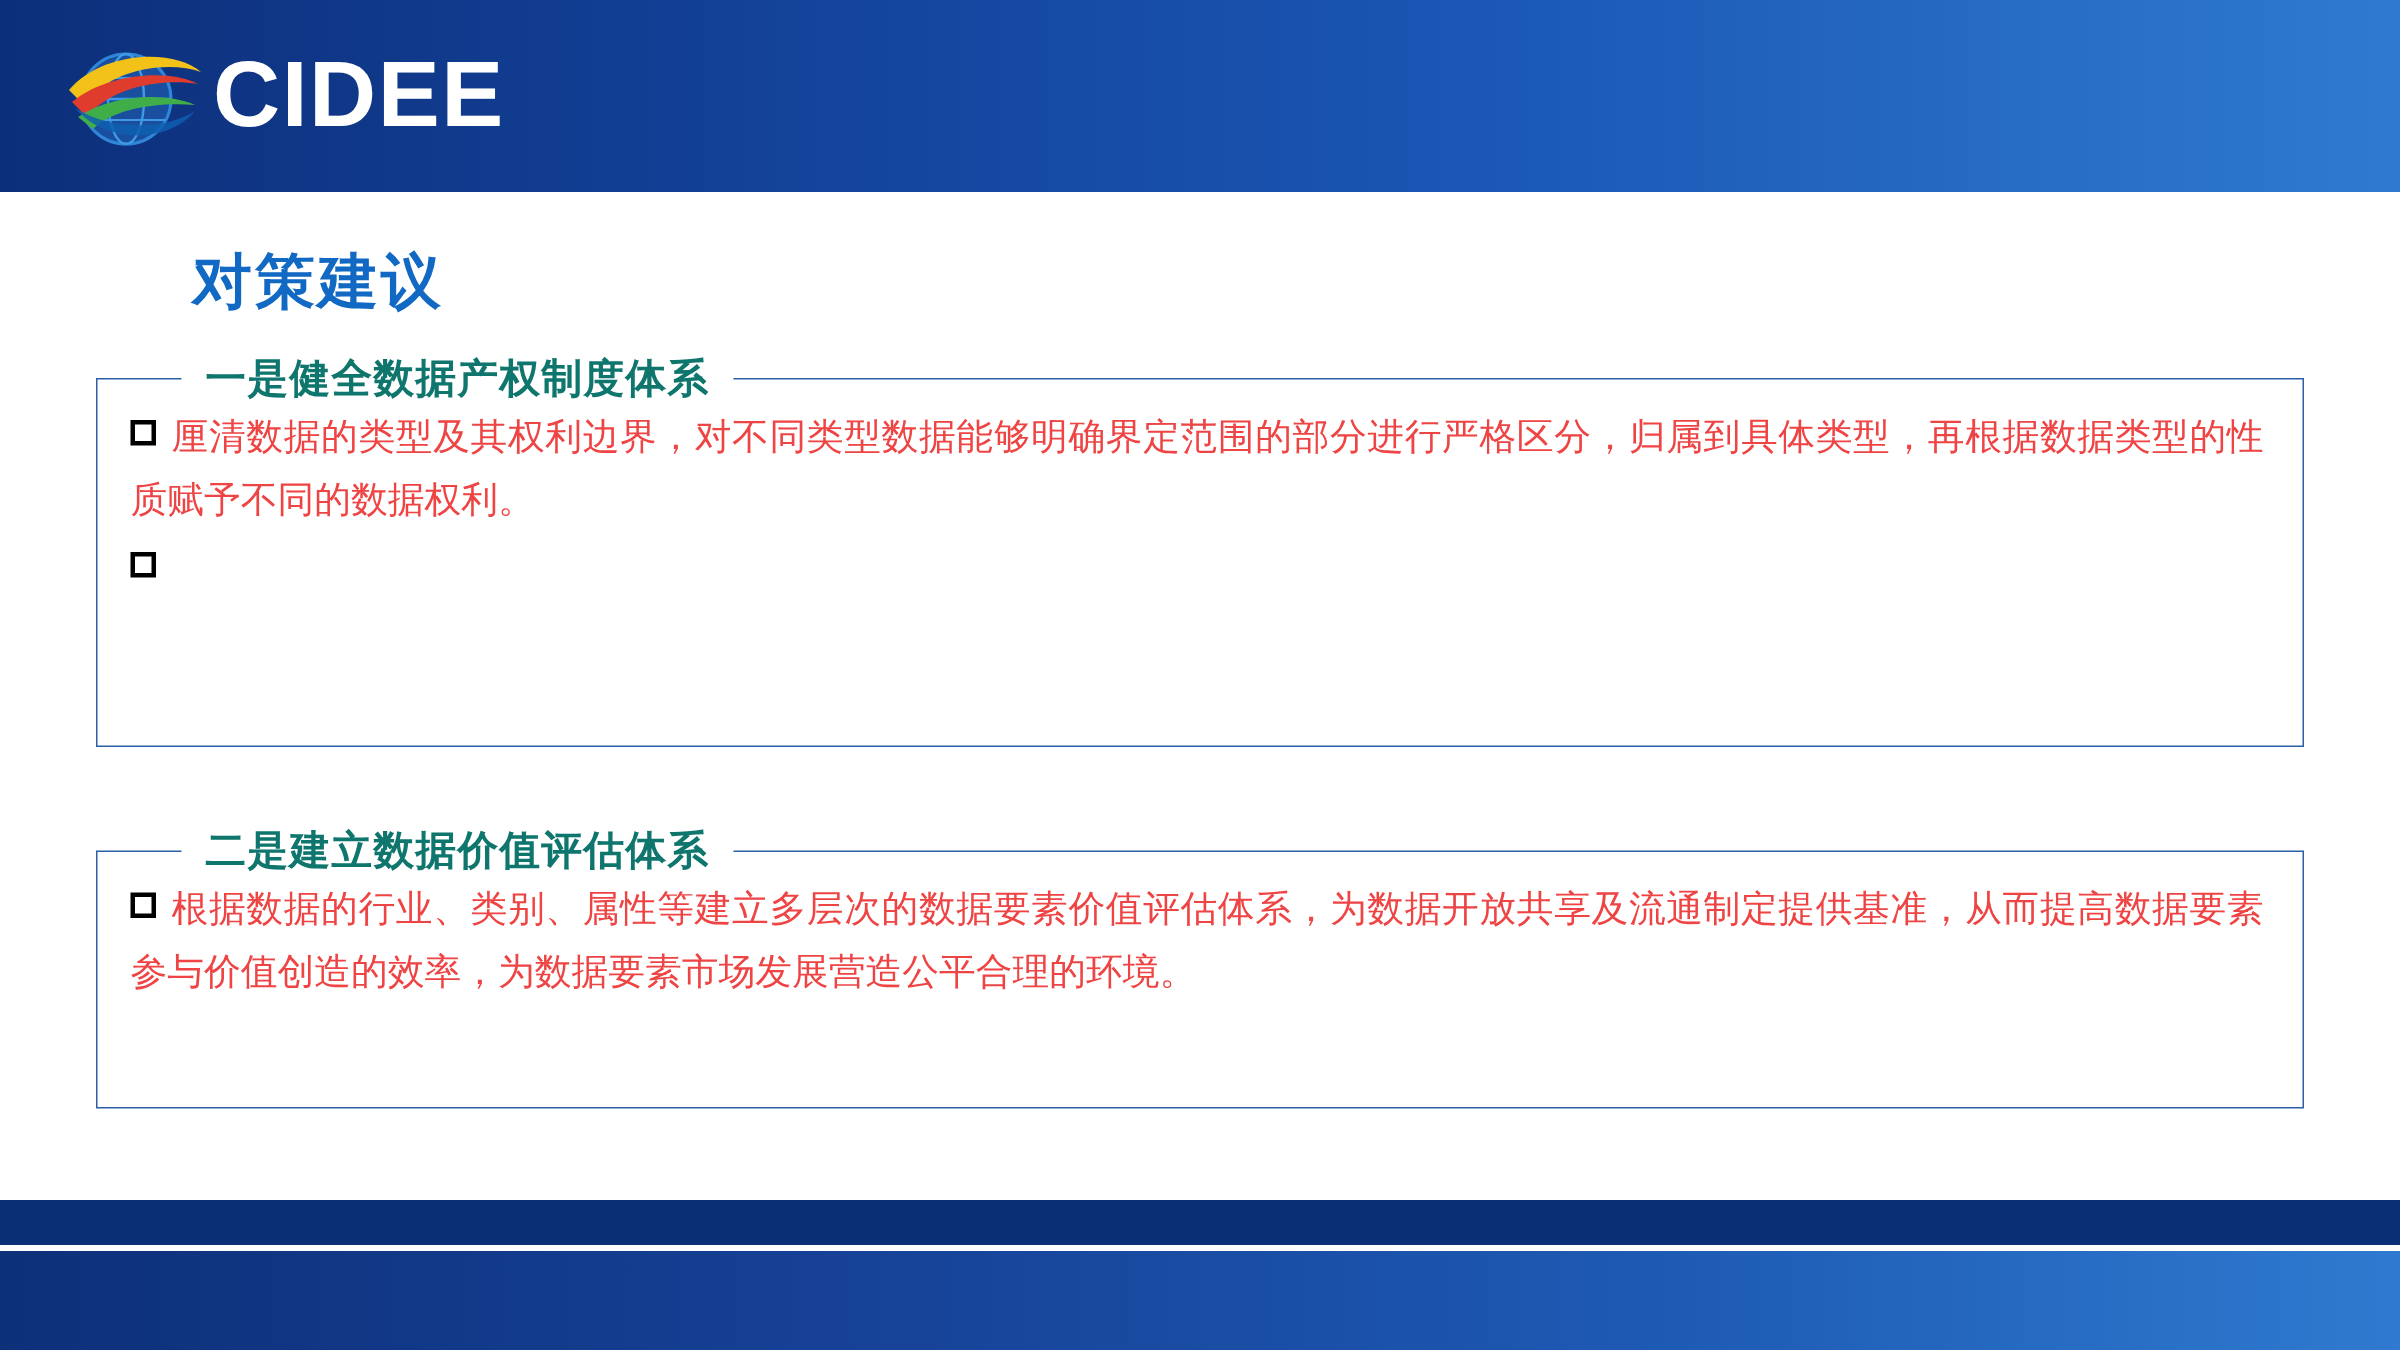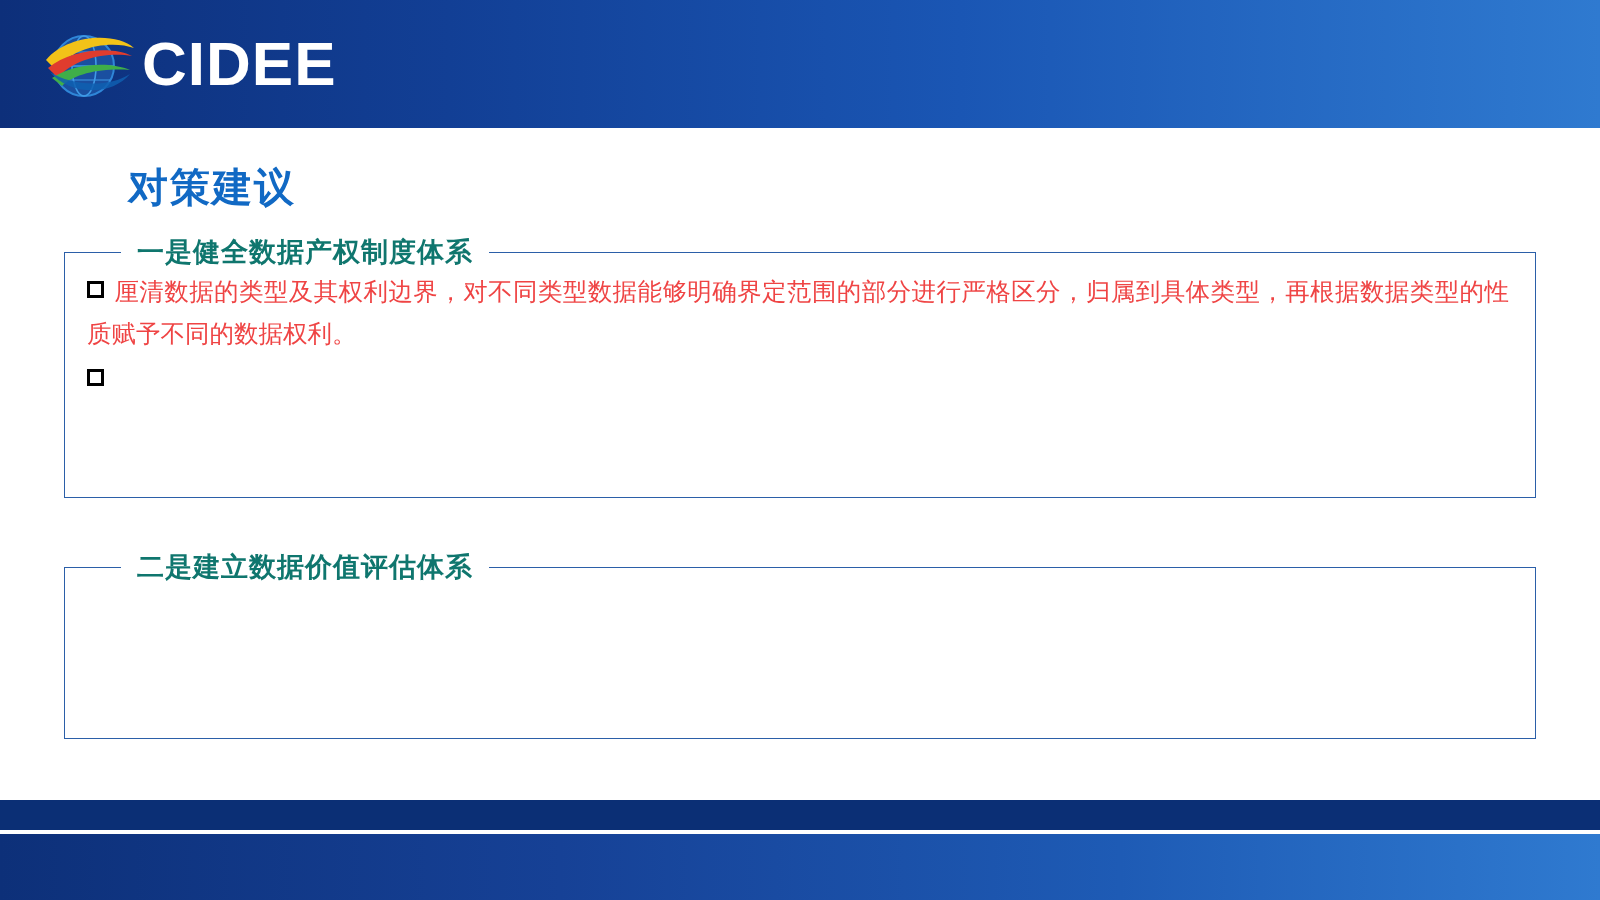--- a/index.html
+++ b/index.html
@@ -148,16 +148,21 @@
       <span class="bullet"></span><span>厘清数据的类型及其权利边界，对不同类型数据能够明确界定范围的部分进行严格区分，归属到具体类型，再根据数据类型的性质赋予不同的数据权利。</span>
     </p>
     <p class="para">
       <span class="bullet"></span>
     </p>
   </div>
 </div>
 
 <div class="panel" id="panel-2">
   <div class="panel-legend">二是建立数据价值评估体系</div>
+  <div class="panel-body">
+    <p class="para">
+      <span class="bullet"></span><span>根据数据的行业、类别、属性等建立多层次的数据要素价值评估体系，为数据开放共享及流通制定提供基准，从而提高数据要素参与价值创造的效率，为数据要素市场发展营造公平合理的环境。</span>
+    </p>
+  </div>
 </div>
 
 <div class="footer-top"></div>
 <div class="footer-bottom"></div>
 
 </body></html>

